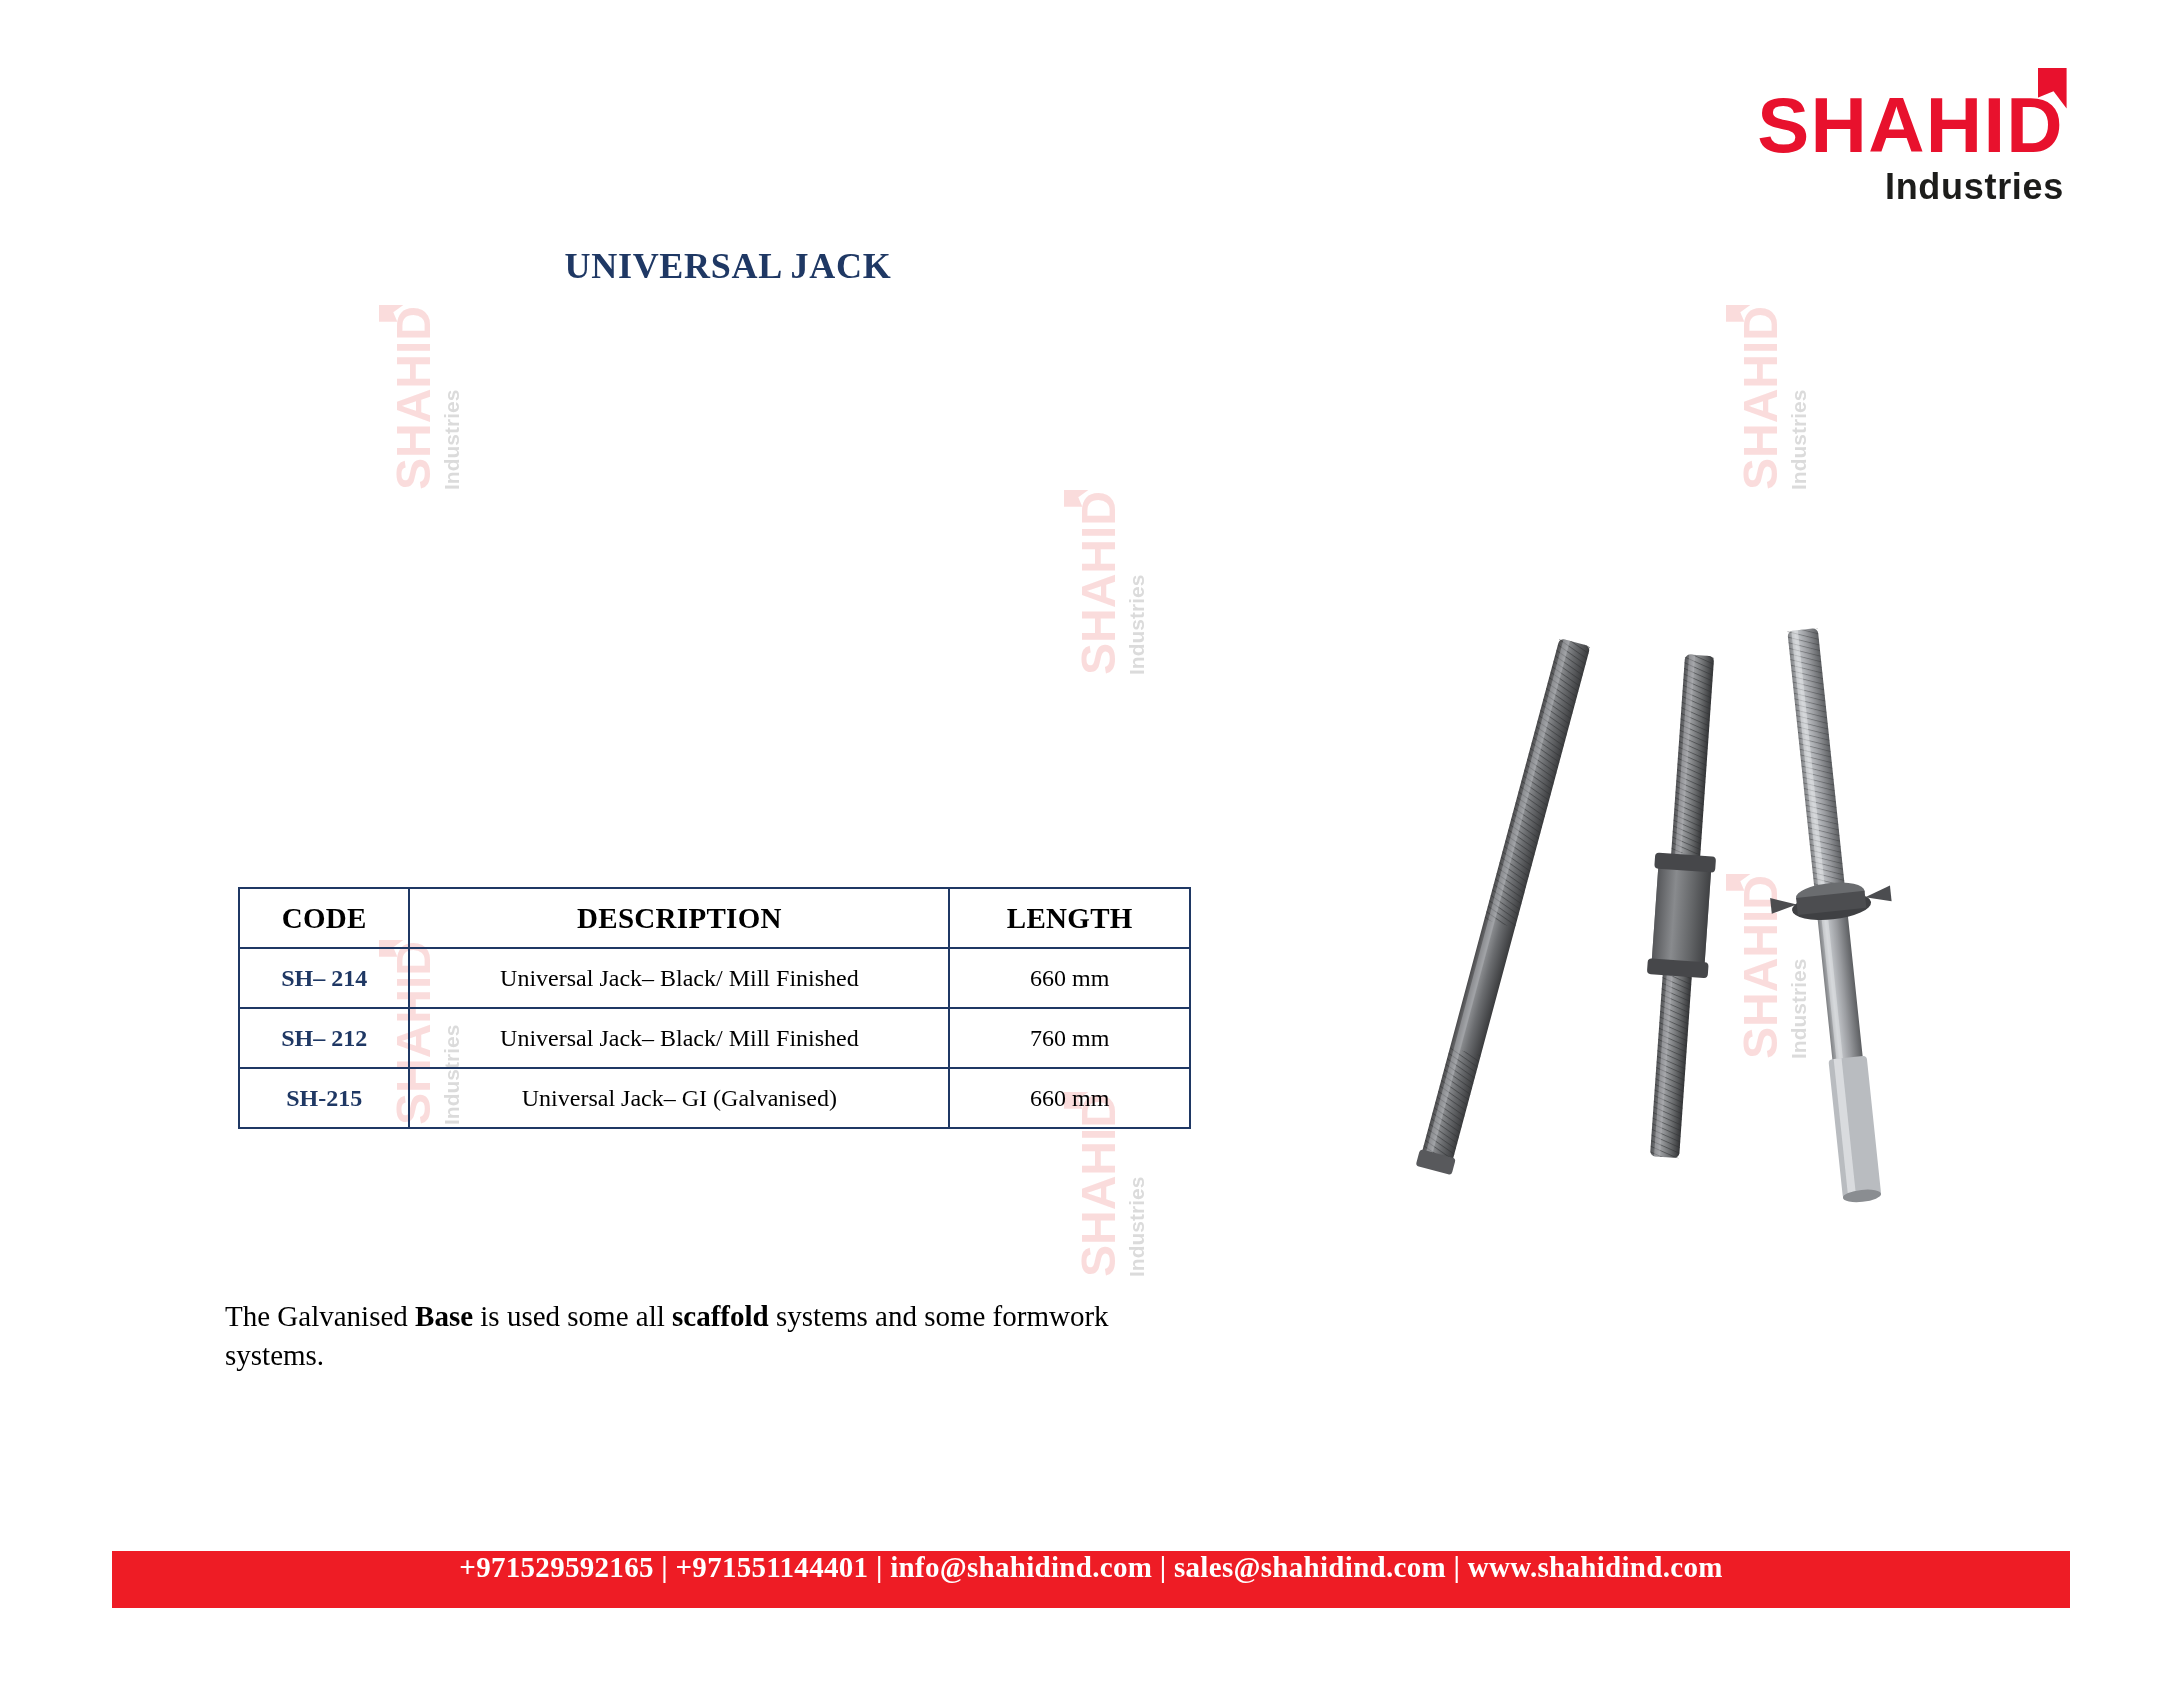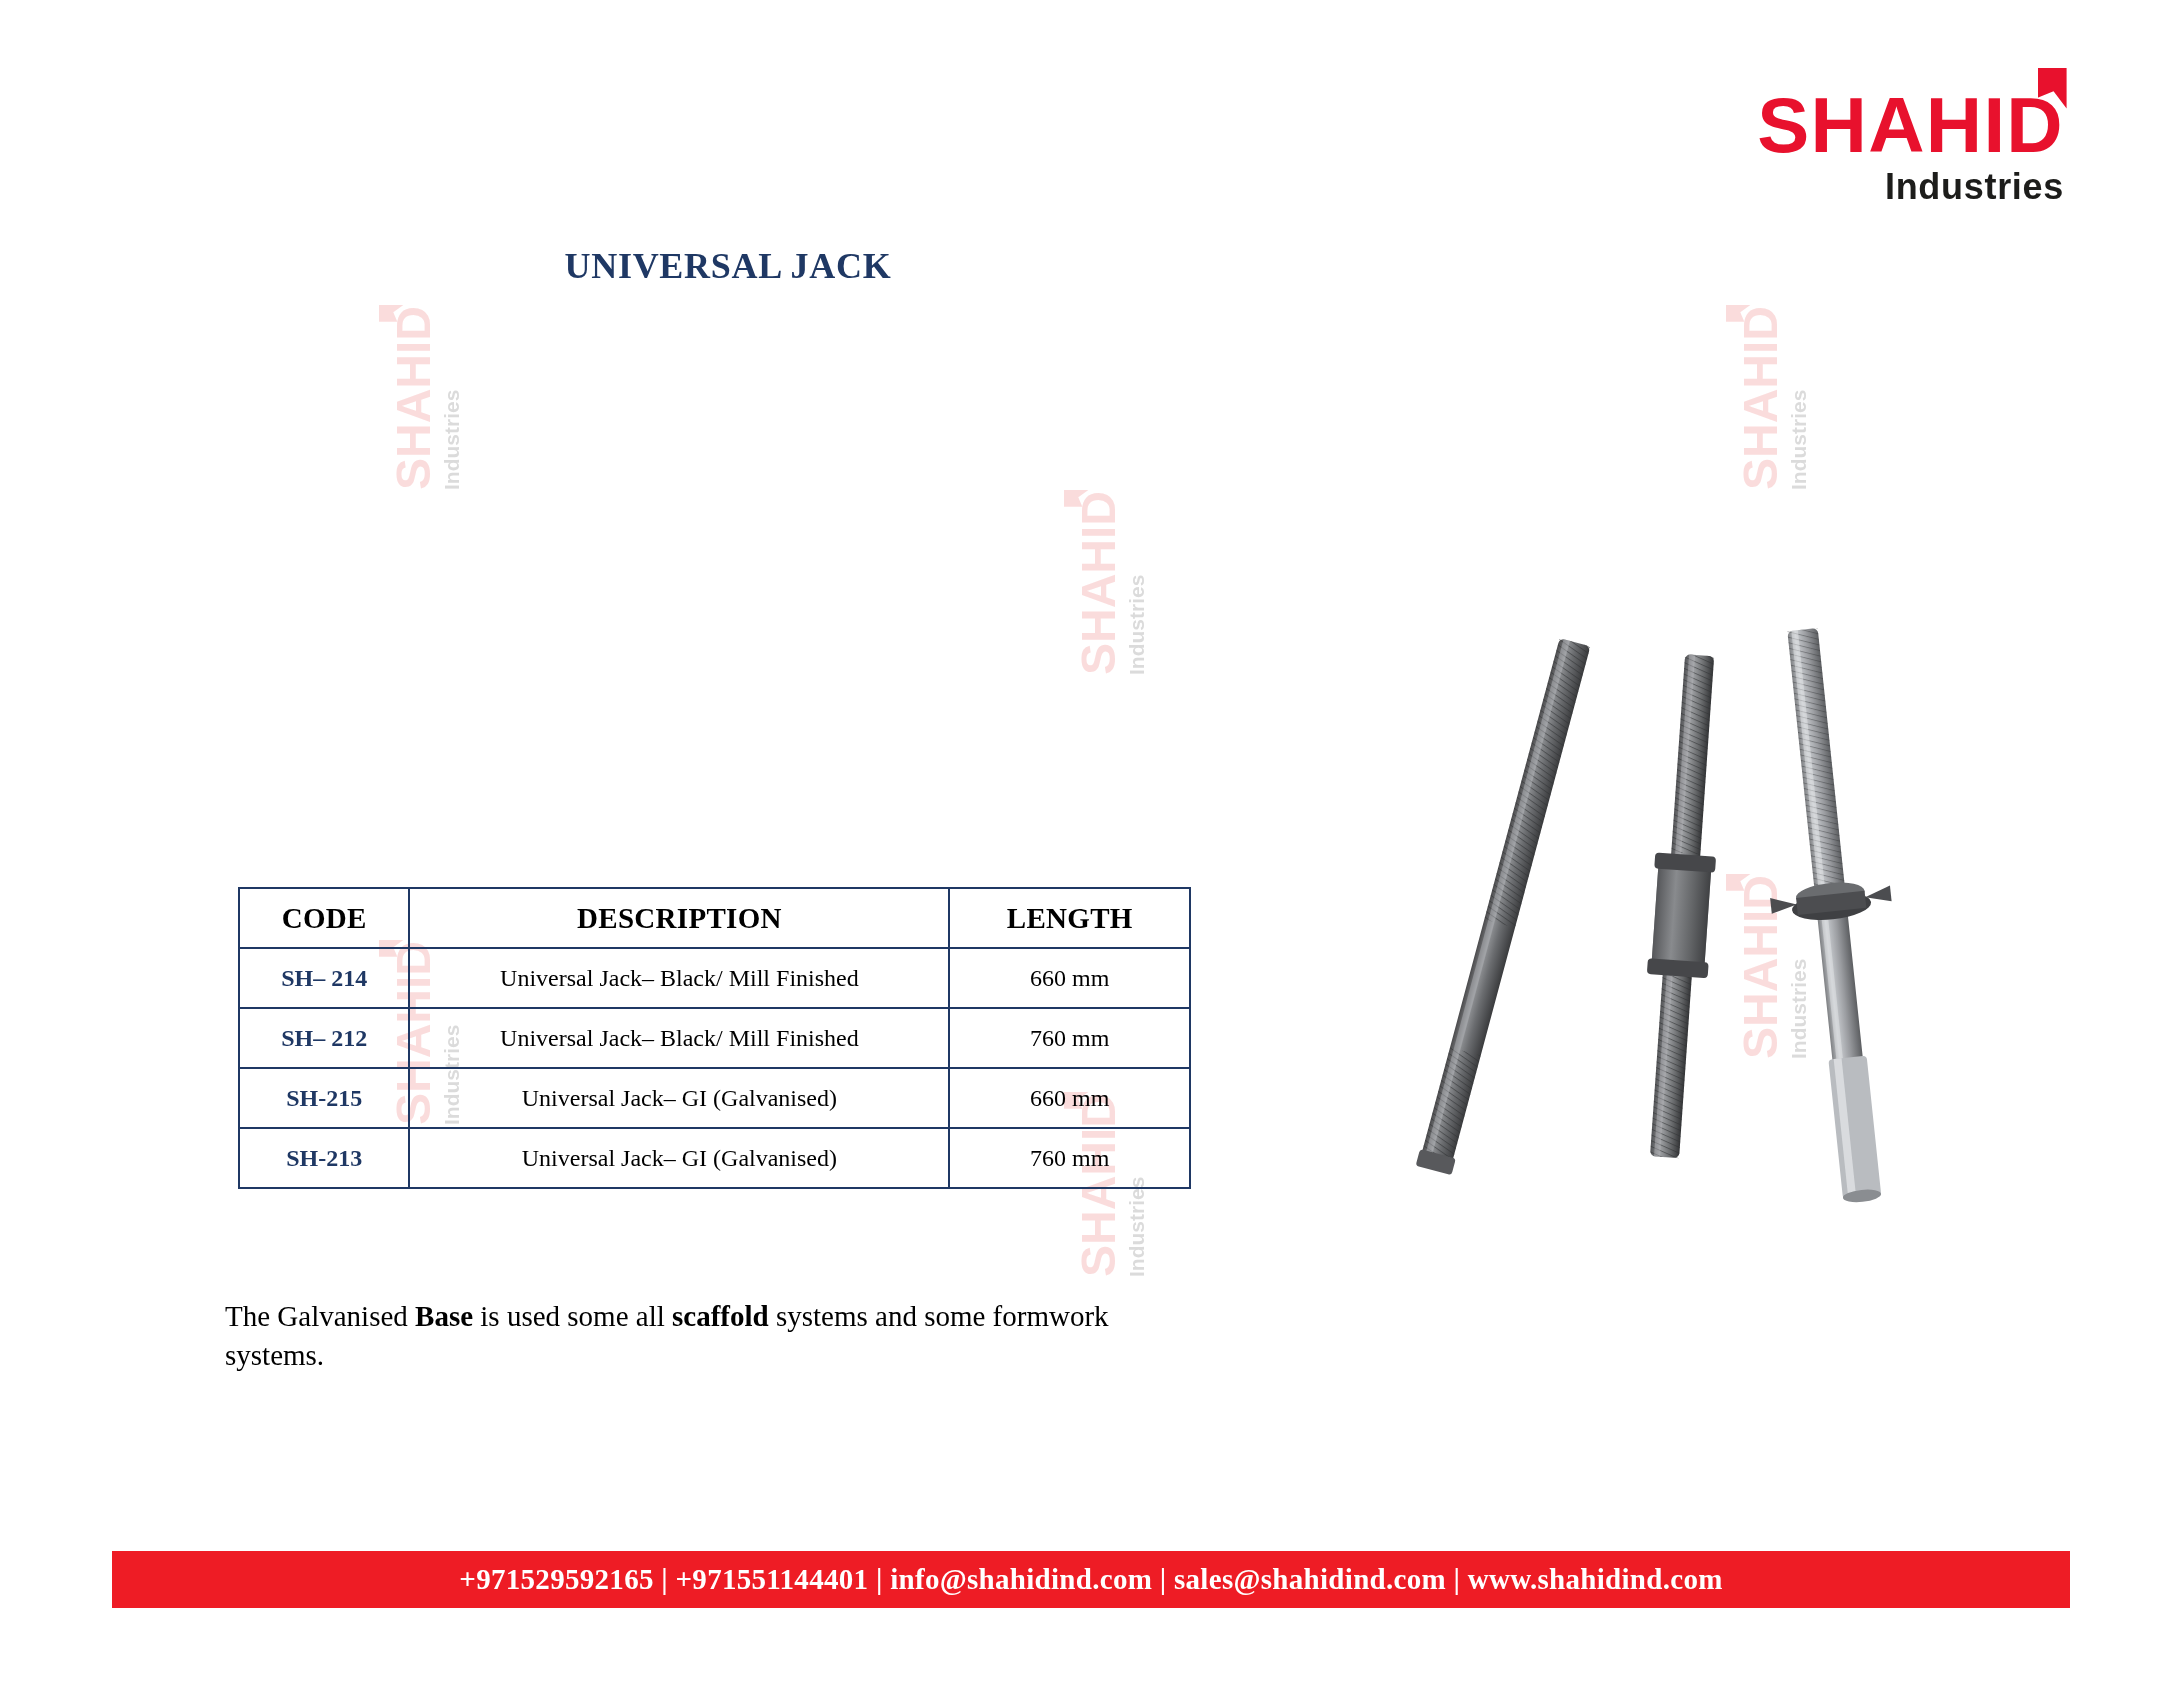--- a/index.html
+++ b/index.html
@@ -151,21 +151,21 @@
 
   
   .footer {
     position: absolute;
     left: 112px;
     bottom: 79px;
     width: 1958px;
     height: 57px;
     background: #ee1c25;
     display: flex;
-    align-items: center;
+    align-items: flex-start;
     justify-content: center;
   }
   .footer-text {
     font-family: "Liberation Serif", serif;
     font-weight: bold;
     font-size: 29px;
     color: #ffffff;
     letter-spacing: 0.3px;
     white-space: nowrap;
   }
@@ -313,25 +313,20 @@
     <tr>
       <td class="code">SH– 212</td>
       <td class="desc">Universal Jack– Black/ Mill Finished</td>
       <td class="len">760 mm</td>
     </tr>
     <tr>
       <td class="code">SH-215</td>
       <td class="desc">Universal Jack– GI (Galvanised)</td>
       <td class="len">660 mm</td>
     </tr>
-    <tr>
-      <td class="code">SH-213</td>
-      <td class="desc">Universal Jack– GI (Galvanised)</td>
-      <td class="len">760 mm</td>
-    </tr>
   </tbody>
 </table>
 
 <div class="note">
   <span>The Galvanised </span><b>Base</b><span> is used some all </span><b>scaffold</b><span> systems and some formwork systems.</span>
 </div>
 
 <div class="footer">
   <div class="footer-text">+971529592165 | +971551144401 | info@shahidind.com | sales@shahidind.com | www.shahidind.com</div>
 </div>

